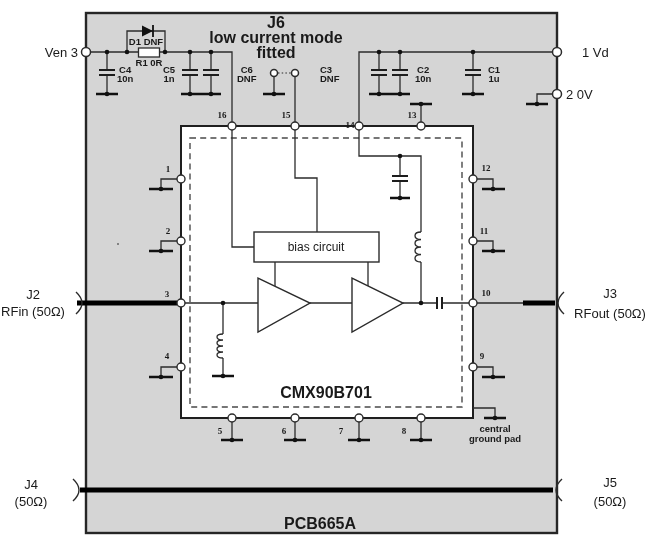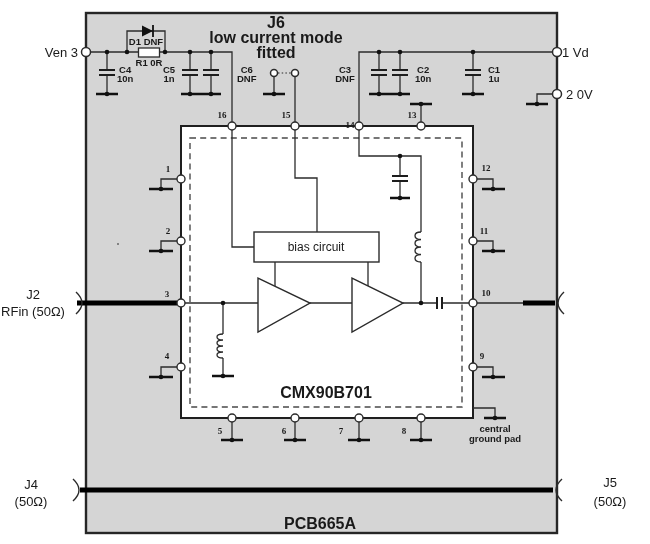--- a/index.html
+++ b/index.html
@@ -167,21 +167,21 @@
         <circle cx="295" cy="440" r="2.3"></circle>
       <circle cx="359" cy="440" r="2.3"></circle>
         <circle cx="421" cy="440" r="2.3"></circle>
       <circle cx="495" cy="418" r="2.3"></circle>
     </g>
 
     <circle cx="118" cy="244" r="1" fill="#666"></circle>
   </svg>
 
   <div class="lbl t13 ry" style="left:28px;top:52px;width:50px;text-align:right">Ven 3</div>
-  <div class="lbl t13 ry" style="left:562px;top:52px">1 Vd</div>
+  <div class="lbl t13 ry" style="left:582px;top:52px">1 Vd</div>
   <div class="lbl t13 ry" style="left:566px;top:94px">2 0V</div>
 
   <div class="lbl t10b cx" style="left:276px;top:15px;line-height:15px">
     <div>J6</div>
     <div>low current mode</div>
     <div>fitted</div>
   </div>
 
   <div class="lbl t9b c" style="left:146px;top:42px">D1 DNF</div>
   <div class="lbl t9b c" style="left:149px;top:63px">R1 0R</div>
@@ -191,21 +191,21 @@
     <div>10n</div>
   </div>
   <div class="lbl t9b" style="left:163px;top:66px">
     <div>C5</div>
     <div>1n</div>
   </div>
   <div class="lbl t9b" style="left:237px;top:66px">
     <div>C6</div>
     <div>DNF</div>
   </div>
-  <div class="lbl t9b" style="left:332px;top:66px;width:26px;text-align:center">
+  <div class="lbl t9b" style="left:320px;top:66px;width:26px;text-align:left">
     <div>C3</div>
     <div>DNF</div>
   </div>
   <div class="lbl t9b" style="left:415px;top:66px">
     <div>C2</div>
     <div>10n</div>
   </div>
   <div class="lbl t9b" style="left:488px;top:66px">
     <div>C1</div>
     <div>1u</div>
@@ -217,20 +217,24 @@
   <div class="lbl t9b cx" style="left:495px;top:424px;line-height:9.5px">
     <div>central</div>
     <div>ground pad</div>
   </div>
 
   <div class="lbl t10b c" style="left:320px;top:524px">PCB665A</div>
 
   <div class="lbl t13 cx" style="left:33px;top:286px;line-height:17px">
     <div>J2</div>
     <div>RFin (50Ω)</div>
+  </div>
+  <div class="lbl t13 cx" style="left:610px;top:284px;line-height:20px">
+    <div>J3</div>
+    <div>RFout (50Ω)</div>
   </div>
   <div class="lbl t13 cx" style="left:31px;top:477px;line-height:16.5px">
     <div>J4</div>
     <div>(50Ω)</div>
   </div>
   <div class="lbl t13 cx" style="left:610px;top:474px;line-height:18.5px">
     <div>J5</div>
     <div>(50Ω)</div>
   </div>
 

